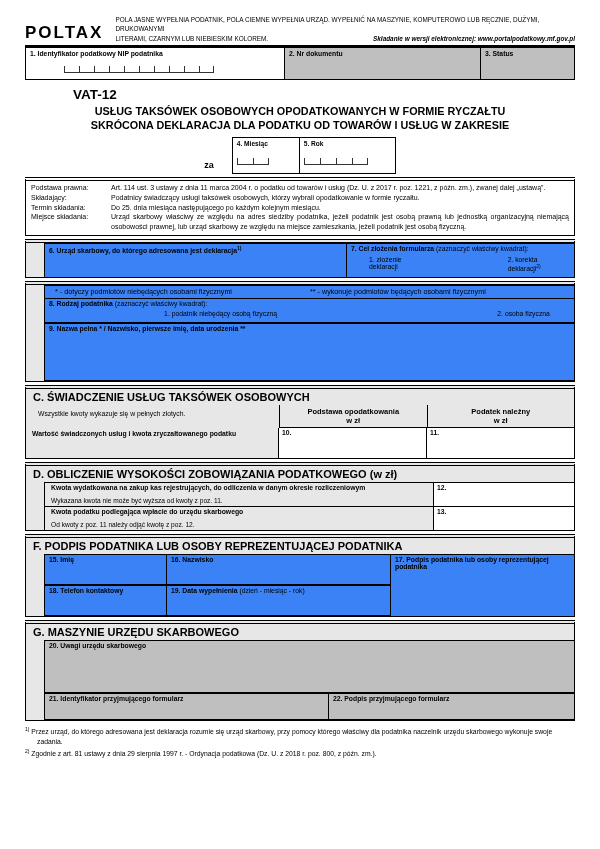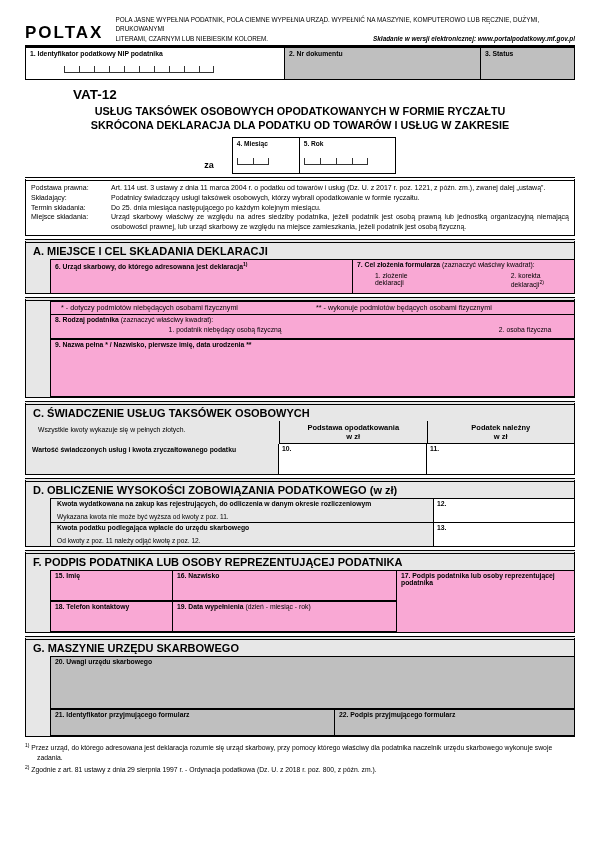--- a/index.html
+++ b/index.html
@@ -46,21 +46,21 @@
   .legal { border:1.5px solid #000; border-top:4px double #000; margin-top:2px;
            font-size:7px; padding:2px 5px 3px 5px; }
   .legalrow { display:flex; line-height:1.4; }
   .llabel { width:80px; flex:none; }
   .ltext { flex:1; text-align:justify; }
 
   
   .sec { border:1.5px solid #000; border-top:4px double #000; margin-top:3px;
          background:#e7e7e7; }
   .sec-head { font-size:11px; font-weight:bold; padding:2px 6px 2px 7px; }
-  .sec-body { margin-left:24px; background:#f9a8d4; border-left:1px solid #000; border-top:1px solid #000; }
+  .sec-body { margin-left:18px; background:#3b82f6; border-left:1px solid #000; border-top:1px solid #000; }
   .cell { border-right:1px solid #000; border-bottom:1px solid #000; padding:1px 4px;
           font-size:6.8px; }
   .cell:last-child { border-right:none; }
   .blbl { font-weight:bold; }
   .row { display:flex; }
   .row > .cell { border-bottom:none; }
 
   
   .a-6 { width:302px; height:33px; }
   .a-7 { flex:1; }
@@ -197,21 +197,20 @@
         <span class="llabel">Termin składania:</span>
         <span class="ltext">Do 25. dnia miesiąca następującego po każdym kolejnym miesiącu.</span>
       </div>
       <div class="legalrow">
         <span class="llabel">Miejsce składania:</span>
         <span class="ltext">Urząd skarbowy właściwy ze względu na adres siedziby podatnika, jeżeli podatnik jest osobą prawną lub jednostką organizacyjną niemającą osobowości prawnej, lub urząd skarbowy ze względu na miejsce zamieszkania, jeżeli podatnik jest osobą fizyczną.</span>
       </div>
     </div>
 
     <div class="sec">
-      <div class="sec-head">A. MIEJSCE I CEL SKŁADANIA DEKLARACJI</div>
       <div class="sec-body">
         <div class="row">
           <div class="cell a-6 blbl">
             <span>6. Urząd skarbowy, do którego adresowana jest deklaracja</span><sup>1)</sup>
           </div>
           <div class="cell a-7">
             <span class="blbl">7. Cel złożenia formularza</span>
             <span>(zaznaczyć właściwy kwadrat):</span>
             <div class="opts">
               <span class="opt" style="margin-left:18px;">1. złożenie deklaracji</span>

